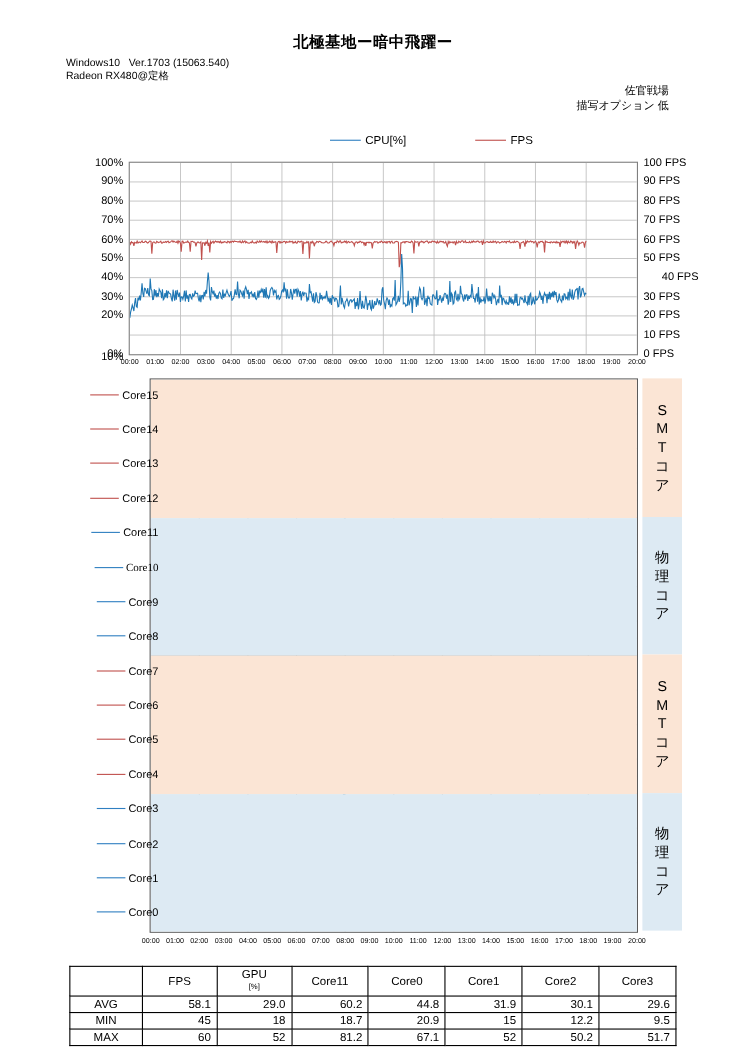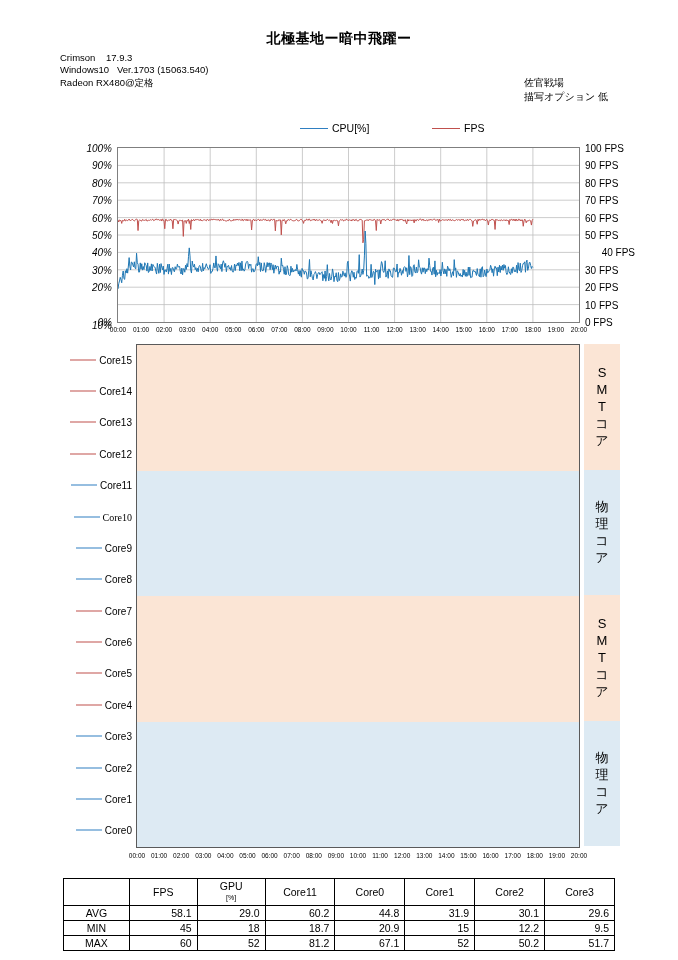--- a/index.html
+++ b/index.html
@@ -14,46 +14,46 @@
   }
 
   
   #header { position:absolute; left:0; top:0; width:678px; height:120px; }
   #doc-title {
     position:absolute; left:0; top:30px; width:678px;
     text-align:center; font-size:14px; font-weight:bold; letter-spacing:.5px;
   }
   #sysinfo { position:absolute; left:60px; top:52px; font-size:9.5px; line-height:12.4px; }
   #sysinfo .row { white-space:pre; }
-  #rightinfo { position:absolute; right:70px; top:76px; font-size:10px; line-height:14px; text-align:left; }
+  #rightinfo { position:absolute; right:70px; top:76px; font-size:10px; line-height:14px; text-align:right; }
 
   
   #top-chart { position:absolute; left:0px; top:120px; width:678px; height:215px; }
   #legend { position:absolute; left:0; top:2px; width:678px; height:18px; }
   .legend-item { position:absolute; font-size:10.5px; white-space:nowrap; }
   .legend-line { display:inline-block; width:28px; height:0; border-top:1.6px solid #000; vertical-align:3px; margin-right:4px; }
   .legend-line.cpu { border-top-color:#2f7fc1; }
   .legend-line.fps { border-top-color:#c0504d; }
 
   #tc-plot {
     position:absolute; left:117px; top:27px; width:463px; height:176px;
     background:#fff; border:1px solid #7f7f7f;
   }
-  .tc-ylab { position:absolute; right:566px; font-size:10px; text-align:right; width:40px; transform:translateY(-50%);font-style:italic; }
+  .tc-ylab { position:absolute; right:566px; font-size:10px; text-align:right; width:40px; transform:translateY(-50%); }
   .tc-y2lab { position:absolute; left:585px; font-size:10px; text-align:left; width:50px; transform:translateY(-50%); }
   .tc-xlab { position:absolute; top:206px; font-size:6.5px; transform:translateX(-50%); white-space:nowrap; }
 
   
   #core-chart { position:absolute; left:0; top:340px; width:678px; height:525px; }
   #cc-plot { position:absolute; left:136px; top:4px; width:444px; height:504px; border:1px solid #5a5a5a; overflow:hidden; background:#fff; }
   .band { position:absolute; left:0; width:444px; }
   .band.smt { background:#fbe5d5; }
   .band.phys { background:#ddeaf3; }
 
-  .core-lab { position:absolute; font-size:10px; white-space:nowrap; transform:translateY(-50%); left:60px; width:72px; text-align:right;}
+  .core-lab { position:absolute; font-size:10px; white-space:nowrap; transform:translateY(-50%); left:72px; width:72px; text-align:right;}
   .core-lab .ln { display:inline-block; width:26px; height:0; border-top:1.6px solid #2f7fc1; vertical-align:3px; margin-right:3px; }
   .core-lab.red .ln { border-top-color:#c0504d; }
 
   .cc-xlab { position:absolute; top:512px; font-size:6.5px; transform:translateX(-50%); white-space:nowrap; }
 
   .side-lab {
     position:absolute; left:584px; width:36px;
     font-size:13px; line-height:17px; text-align:center;
     display:flex; flex-direction:column; align-items:center; justify-content:center;
   }
@@ -70,21 +70,20 @@
   tbody td.rowhead { text-align:center; }
   th.corner { border-left:1px solid #000; }
   .gpu-sub { font-size:7px; display:block; }
 </style>
 </head>
 <body>
 
 <div id="header">
   <div id="doc-title">北極基地ー暗中飛躍ー</div>
   <div id="sysinfo">
-    <div class="row">Crimson    17.9.3</div>
     <div class="row">Windows10   Ver.1703 (15063.540)</div>
     <div class="row">Radeon RX480@定格</div>
   </div>
   <div id="rightinfo">
     <div>佐官戦場</div>
     <div>描写オプション  低</div>
   </div>
 </div>
 
 <div id="top-chart">

